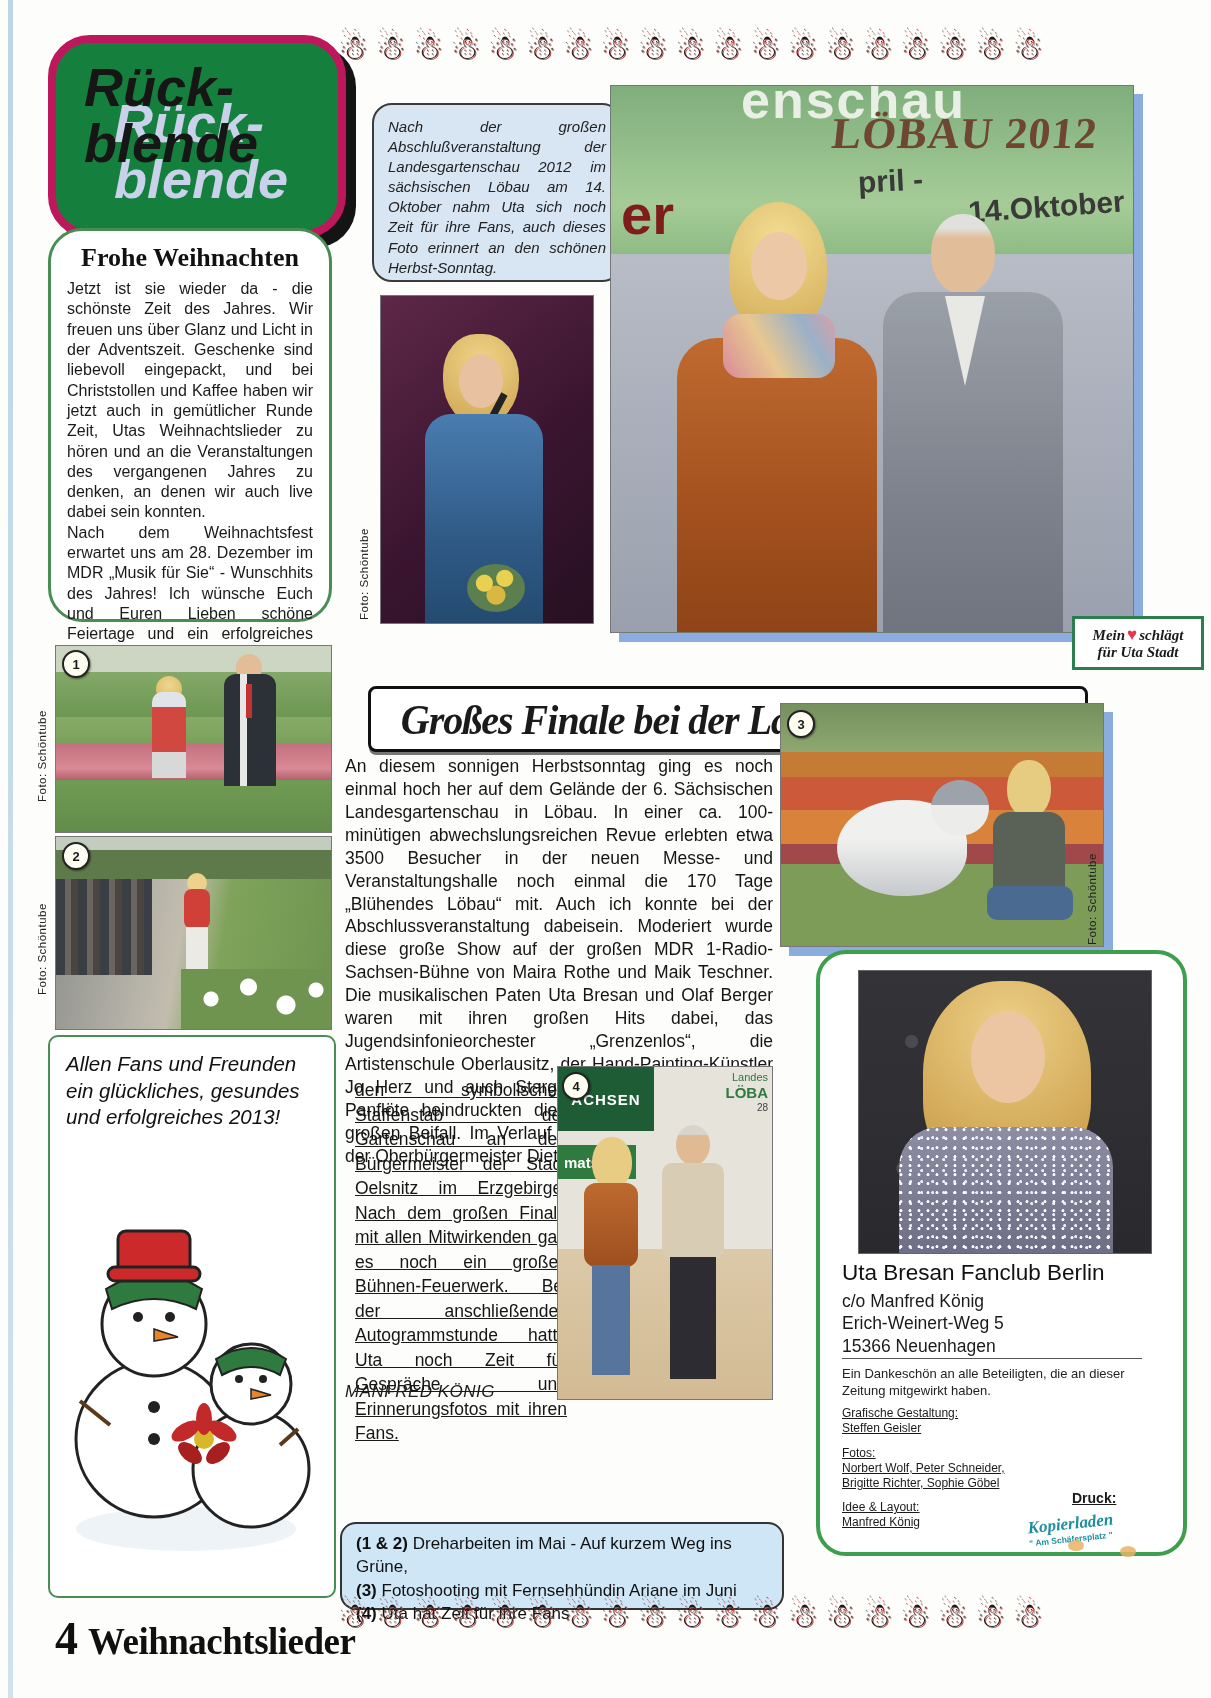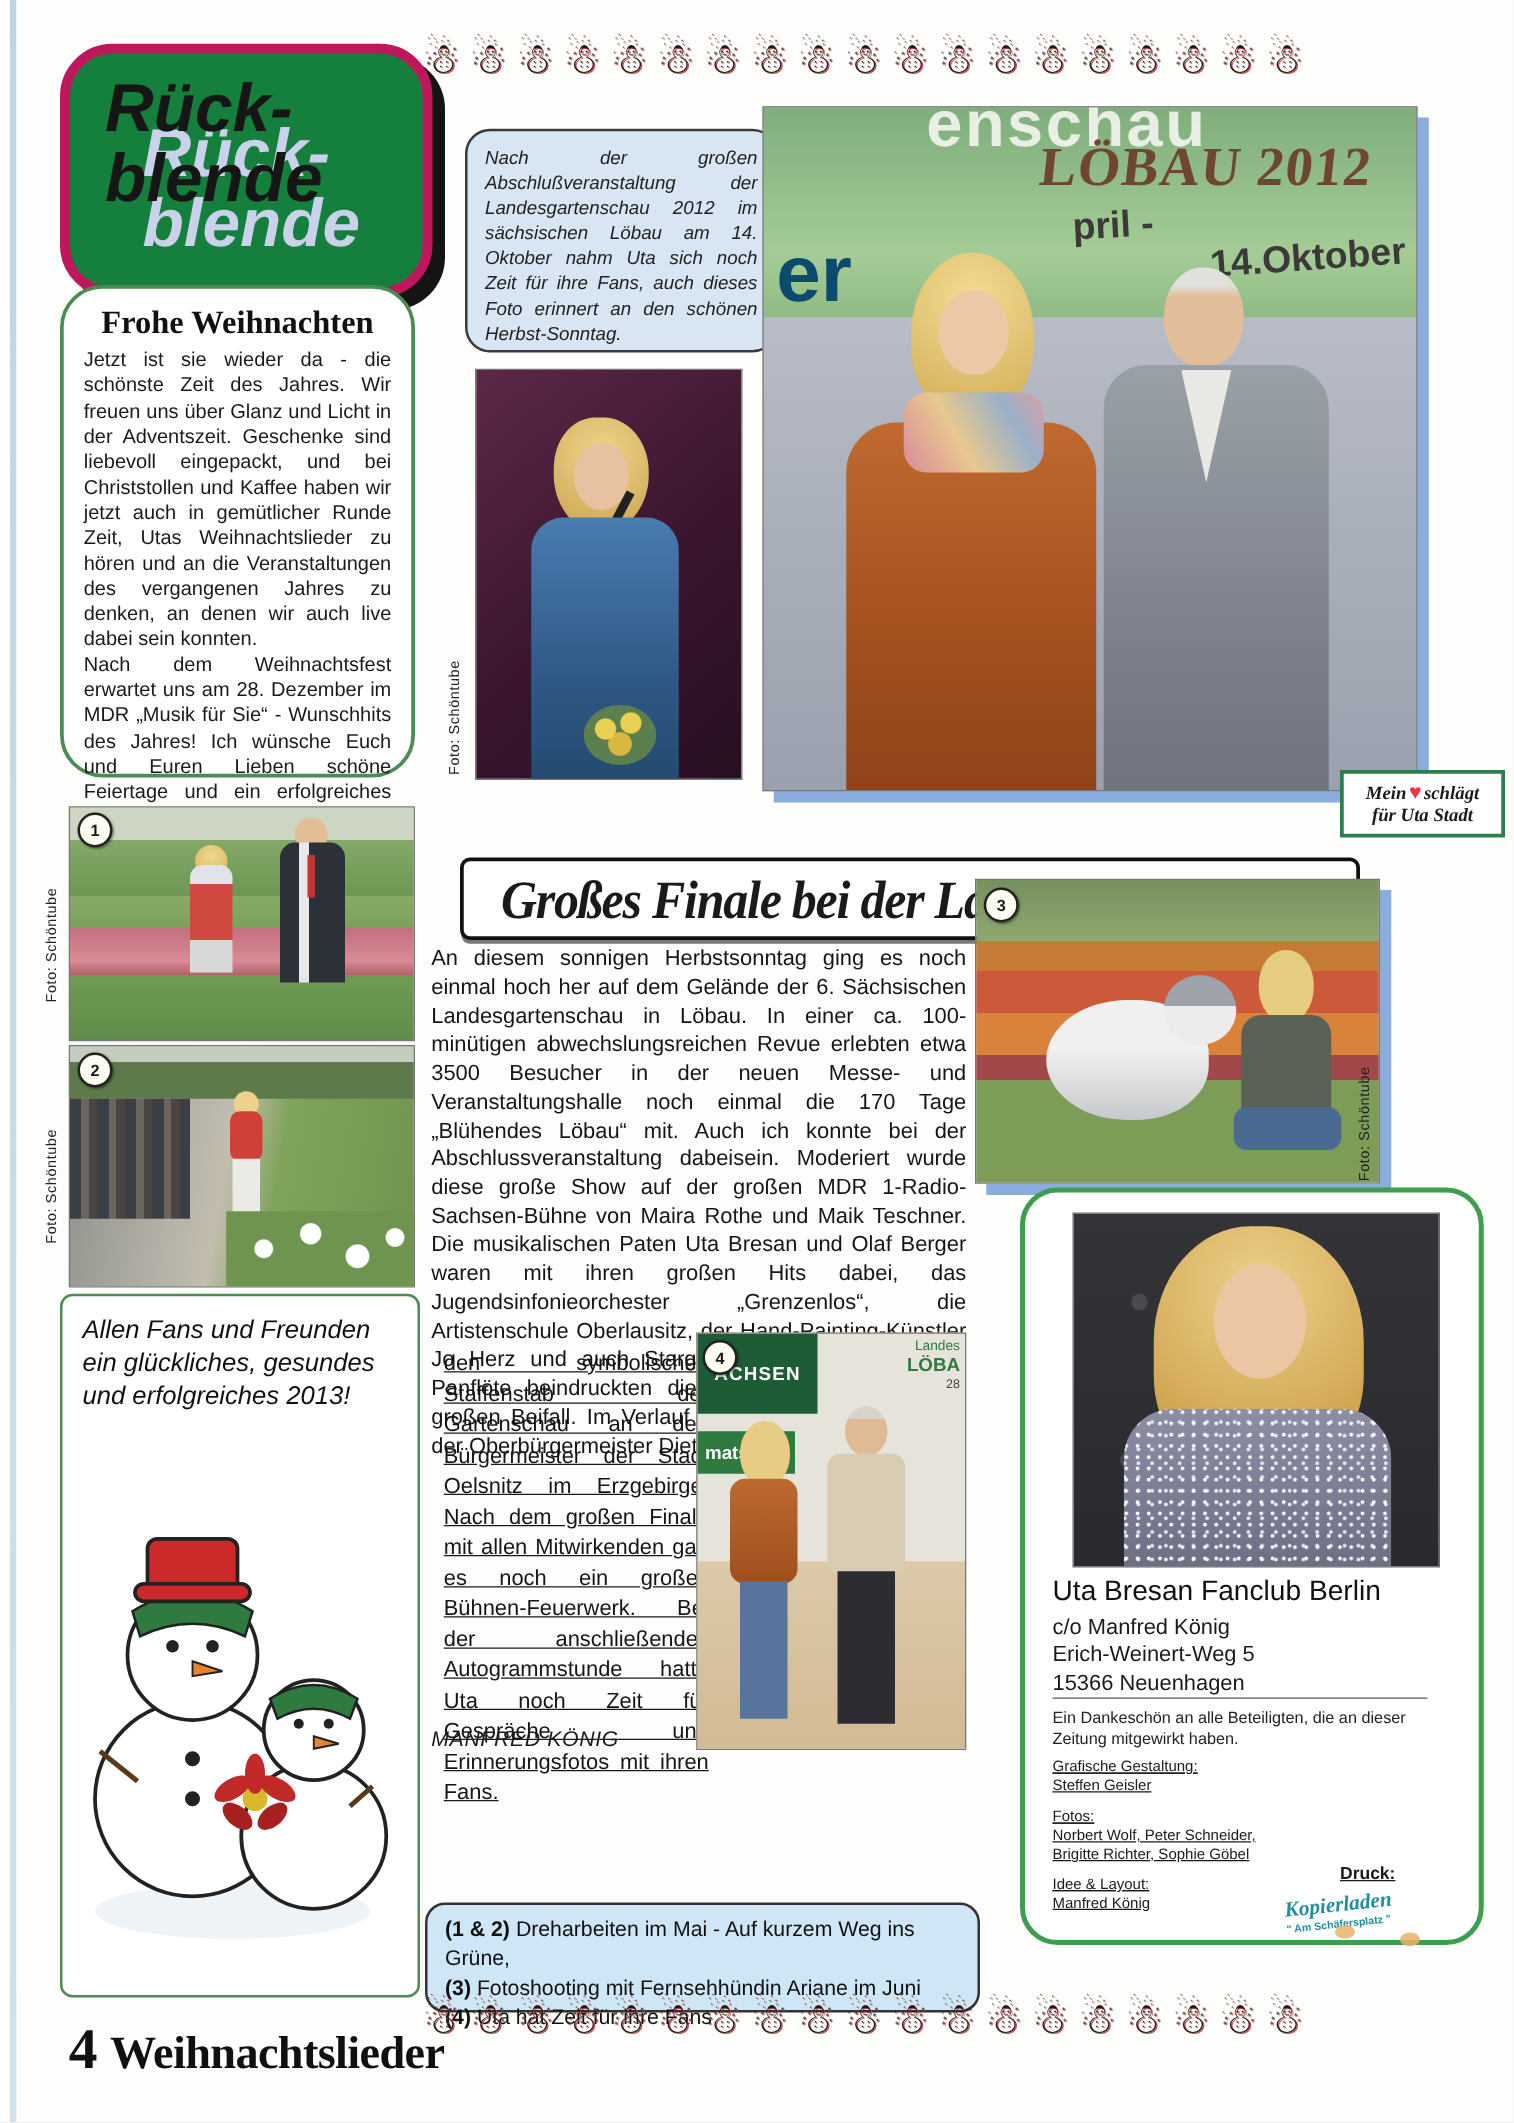--- a/index.html
+++ b/index.html
@@ -62,21 +62,21 @@
   
   .mainphoto{left:610px;top:85px;width:492px;height:546px;background:#b4b9c3;padding-left:30px;}
   .mp-band{position:absolute;left:0;top:0;width:100%;height:168px;
            background:linear-gradient(#7fae7c,#a5cc97 70%,#8fbb85);}
   .mp-topword{position:absolute;left:130px;top:-16px;font-weight:bold;font-size:52px;color:#f4f6f0;
            opacity:.9;letter-spacing:2px;}
   .mp-title{position:absolute;right:36px;top:22px;font-family:"Liberation Serif",serif;
            font-weight:bold;font-size:44px;color:#6e4632;letter-spacing:1px;transform:skewX(-6deg);}
   .mp-sub1{position:absolute;right:210px;top:78px;font-size:30px;color:#3a3a38;font-weight:bold;transform:rotate(-3deg);}
   .mp-sub2{position:absolute;right:8px;top:104px;font-size:30px;color:#3a3a38;font-weight:bold;transform:rotate(-4deg);}
-  .mp-er{position:absolute;left:10px;top:96px;font-weight:bold;font-size:64px;color:#0c4a6e;}
+  .mp-er{position:absolute;left:10px;top:96px;font-weight:bold;font-size:56px;color:#7f1d1d;}
   .mp-wall{position:absolute;left:0;top:168px;width:100%;height:378px;
            background:linear-gradient(#b7bcc6,#a2a8b4 70%,#9aa0ad);}
   .mp-woman-hair{position:absolute;left:118px;top:116px;width:98px;height:130px;border-radius:50% 50% 42% 42%;
            background:radial-gradient(circle at 50% 28%,#f2dc92,#d2ab56);}
   .mp-woman-face{position:absolute;left:140px;top:146px;width:56px;height:68px;border-radius:50%;background:#ecc8a6;}
   .mp-woman-scarf{position:absolute;left:112px;top:228px;width:112px;height:64px;border-radius:18px;
            background:linear-gradient(60deg,#d88a9a,#e8c890 40%,#9ab0c8 75%,#d8a0a8);}
   .mp-woman-jacket{position:absolute;left:66px;top:252px;width:200px;height:294px;border-radius:40px 40px 0 0;
            background:linear-gradient(#c06a30,#a5521f 55%,#8f4418);}
   .mp-man-head{position:absolute;left:320px;top:128px;width:64px;height:80px;border-radius:48%;

